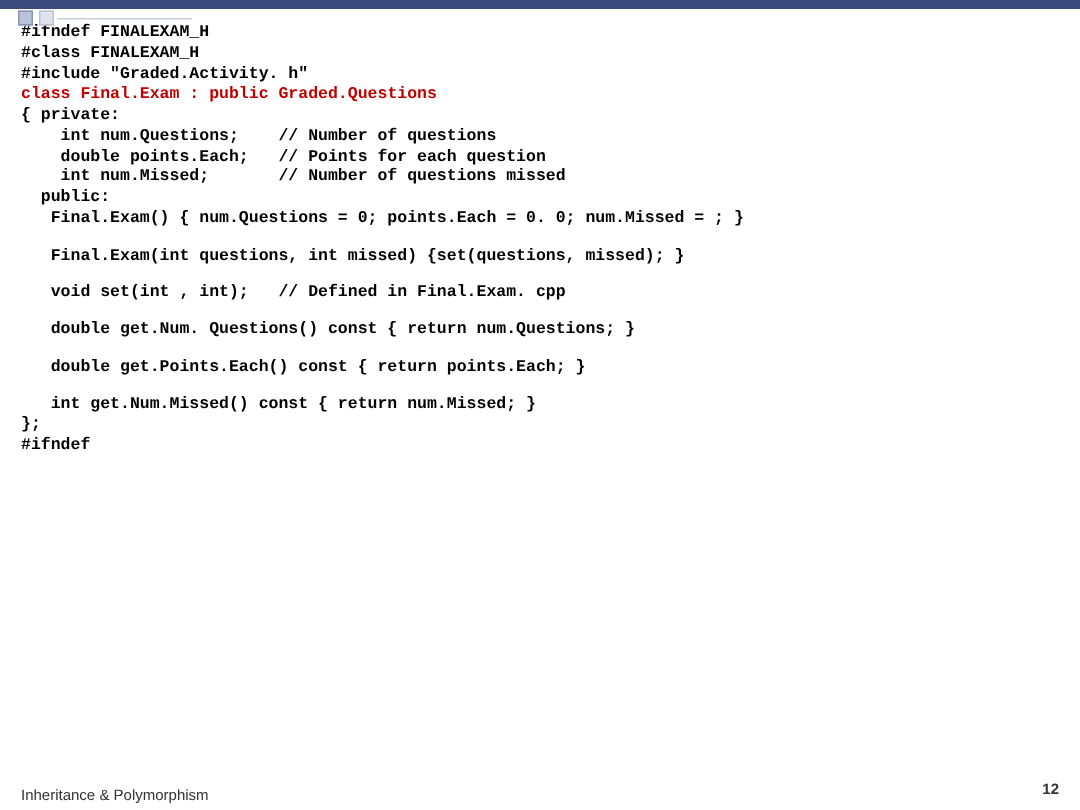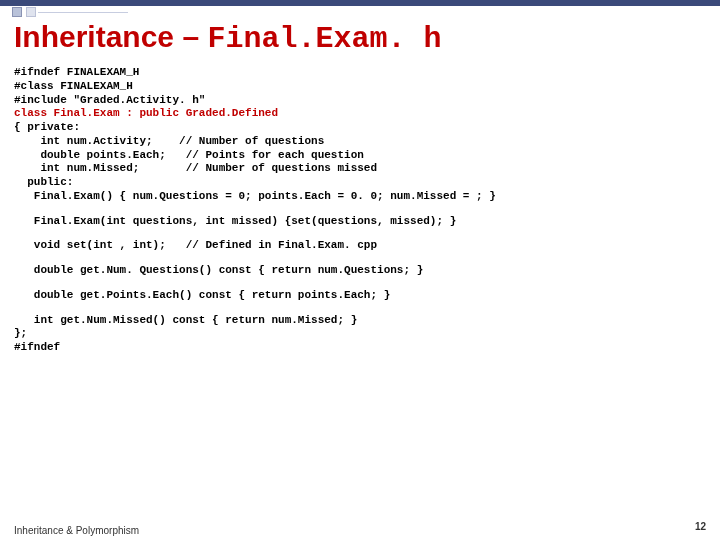--- a/index.html
+++ b/index.html
@@ -85,30 +85,27 @@
 </style>
 </head>
 <body>
 
 <div class="slide">
   <div class="deco-top"></div>
   <div class="deco-square-1"></div>
   <div class="deco-square-2"></div>
   <div class="deco-line"></div>
 
-  <div class="title">
-    <span>Inheritance</span><span class="dash"> – </span><span class="mono">Final.Exam. h</span>
-  </div>
 
   <div class="code-block"><span>#ifndef FINALEXAM_H</span>
 <span>#class FINALEXAM_H</span>
 <span>#include "Graded.Activity. h"</span>
-<span class="red">class Final.Exam : public </span><span class="red">Graded.Defined</span>
+<span class="red">class Final.Exam : public </span><span class="red">Graded.Questions</span>
 <span>{ private:</span>
-<span>    int num.Activity;    // Number of questions</span>
+<span>    int num.Questions;    // Number of questions</span>
 <span>    double points.Each;   // Points for each question</span>
 <span>    int num.Missed;       // Number of questions missed</span>
 <span>  public:</span>
 <span>   Final.Exam() { num.Questions = 0; points.Each = 0. 0; num.Missed = ; }</span>
 <div class="spacer"></div><span>   Final.Exam(int questions, int missed) {set(questions, missed); }</span>
 <div class="spacer"></div><span>   void set(int , int);   // Defined in Final.Exam. cpp</span>
 <div class="spacer"></div><span>   double get.Num. Questions() const { return num.Questions; }</span>
 <div class="spacer"></div><span>   double get.Points.Each() const { return points.Each; }</span>
 <div class="spacer"></div><span>   int get.Num.Missed() const { return num.Missed; }</span>
 <span>};</span>

